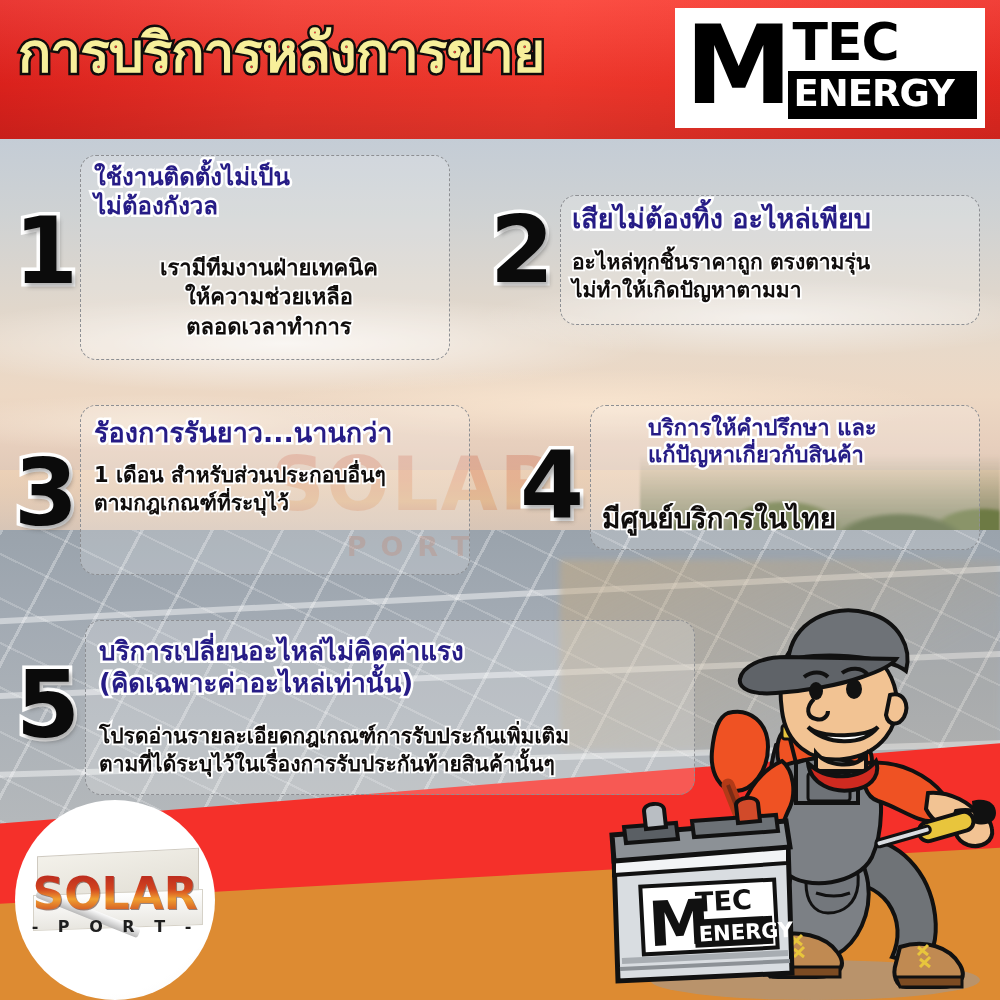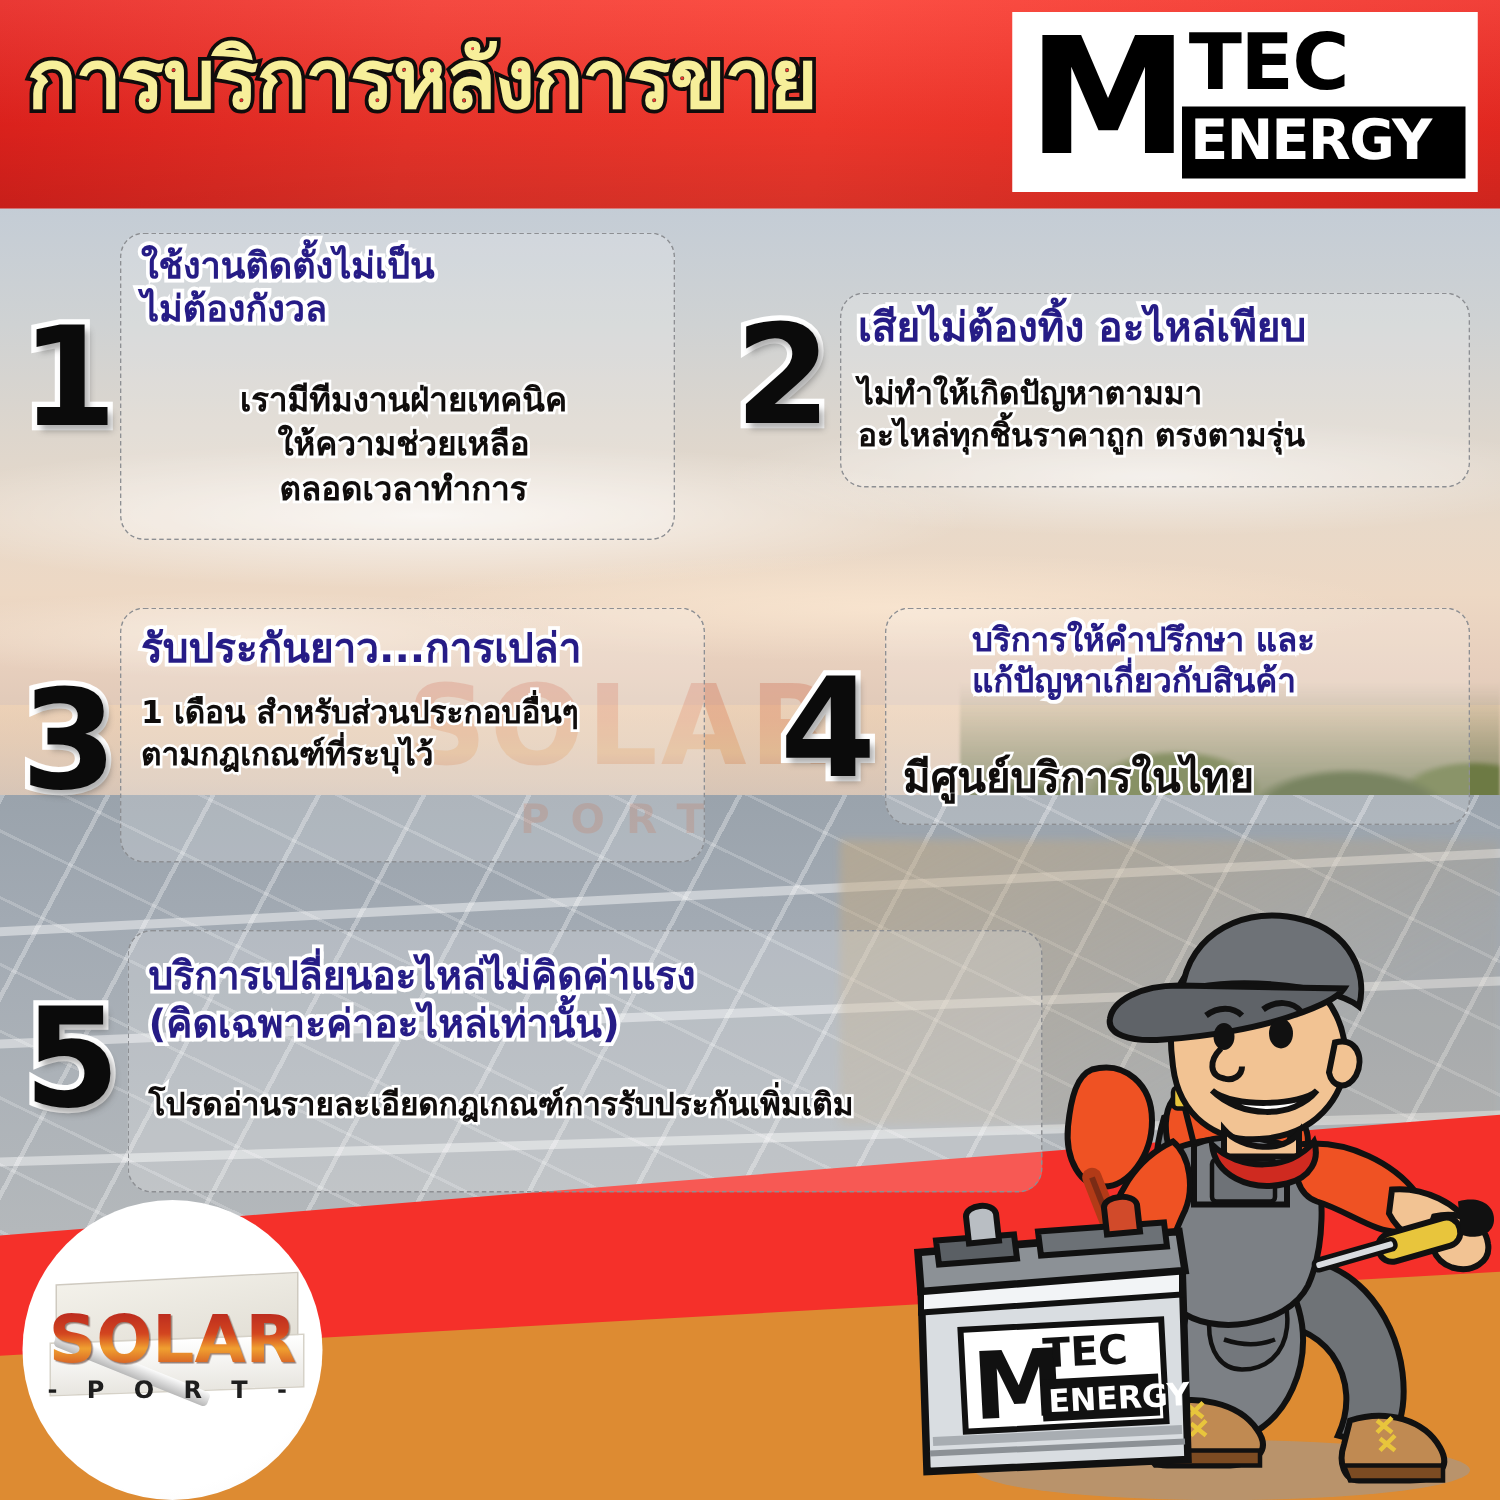--- a/index.html
+++ b/index.html
@@ -255,28 +255,28 @@
     <div>ให้ความช่วยเหลือ</div>
     <div>ตลอดเวลาทำการ</div>
   </div>
 
   <div class="card" style="left:560px;top:195px;width:420px;height:130px;"></div>
   <div class="num" style="left:490px;top:205px;">2</div>
   <div class="head" style="position:absolute;left:572px;top:203px;width:410px;font-size:27px;">
     <div>เสียไม่ต้องทิ้ง อะไหล่เพียบ</div>
   </div>
   <div class="body" style="position:absolute;left:572px;top:248px;width:415px;font-size:21px;">
+    <div>อะไหล่ทุกชิ้นราคาถูก ตรงตามรุ่น</div>
     <div>ไม่ทำให้เกิดปัญหาตามมา</div>
-    <div>อะไหล่ทุกชิ้นราคาถูก ตรงตามรุ่น</div>
   </div>
 
   <div class="card" style="left:80px;top:405px;width:390px;height:170px;"></div>
   <div class="num" style="left:14px;top:448px;">3</div>
   <div class="head" style="position:absolute;left:94px;top:417px;width:370px;font-size:27px;">
-    <div>รับประกันยาว...การเปล่า</div>
+    <div>รัองการรันยาว...นานกว่า</div>
   </div>
   <div class="body" style="position:absolute;left:94px;top:461px;width:380px;font-size:21px;">
     <div>1 เดือน สำหรับส่วนประกอบอื่นๆ</div>
     <div>ตามกฎเกณฑ์ที่ระบุไว้</div>
   </div>
 
   <div class="card" style="left:590px;top:405px;width:390px;height:145px;"></div>
   <div class="num" style="left:520px;top:440px;">4</div>
   <div class="head" style="position:absolute;left:602px;top:415px;width:380px;font-size:22px;margin-left:46px;">
     <div>บริการให้คำปรึกษา และ</div>
@@ -287,20 +287,21 @@
   </div>
 
   <div class="card" style="left:85px;top:620px;width:610px;height:175px;"></div>
   <div class="num" style="left:16px;top:660px;">5</div>
   <div class="head" style="position:absolute;left:99px;top:636px;width:600px;font-size:26px;">
     <div>บริการเปลี่ยนอะไหล่ไม่คิดค่าแรง</div>
     <div>(คิดเฉพาะค่าอะไหล่เท่านั้น)</div>
   </div>
   <div class="body" style="position:absolute;left:99px;top:722px;width:600px;font-size:21px;">
     <div>โปรดอ่านรายละเอียดกฎเกณฑ์การรับประกันเพิ่มเติม</div>
+    <div>ตามที่ได้ระบุไว้ในเรื่องการรับประกันท้ายสินค้านั้นๆ</div>
   </div>
 
   <div class="logo-circle">
     <div class="lc-panel"></div>
     <div class="lc-panel2"></div>
     <div class="lc-rod"></div>
     <div class="lc-text">
       <div class="lc-solar">SOLAR</div>
       <div class="lc-port">- P O R T -</div>
     </div>

